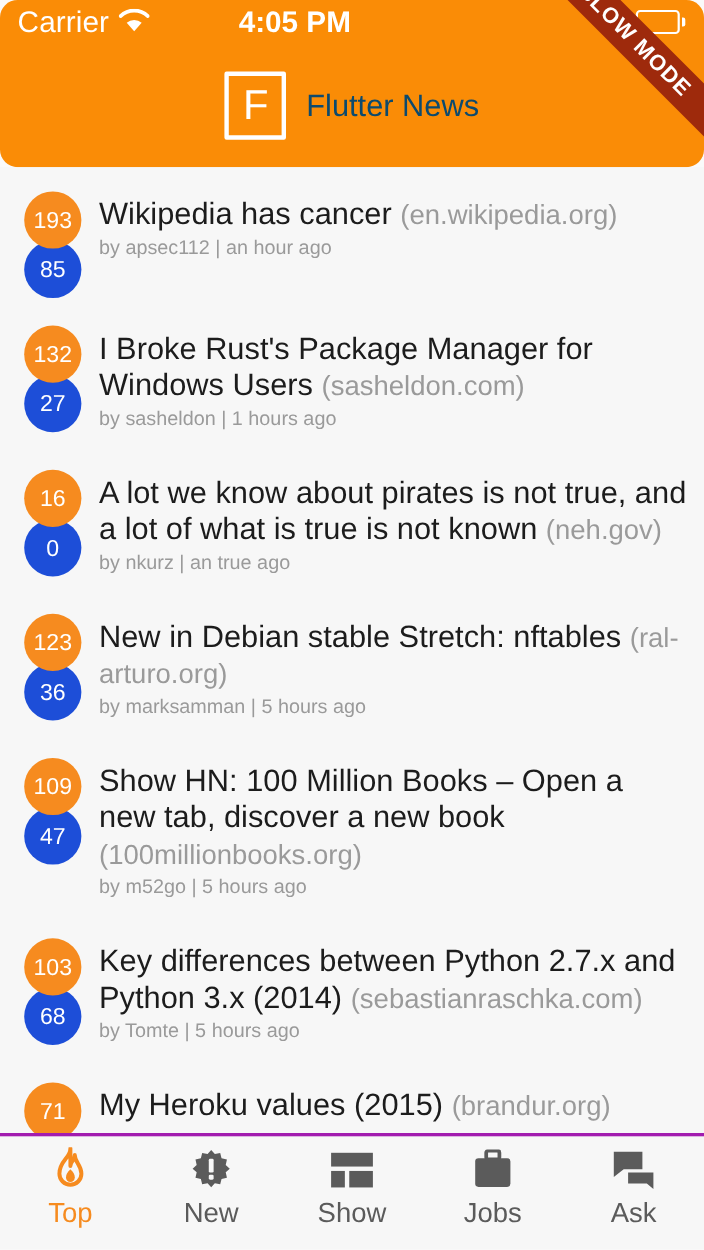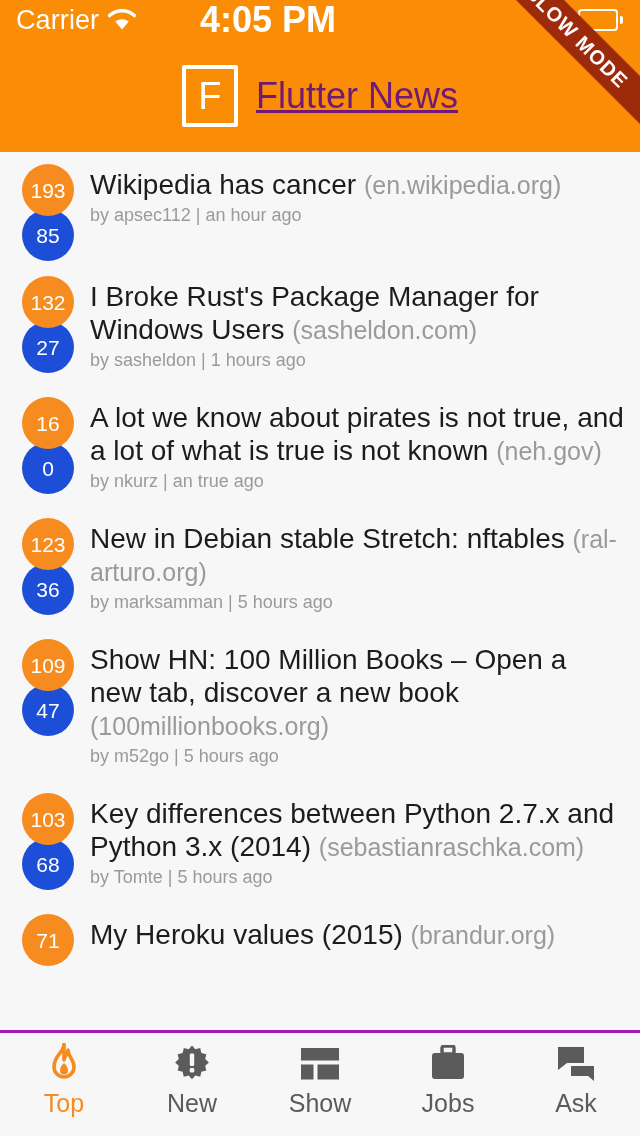--- a/index.html
+++ b/index.html
@@ -23,20 +23,21 @@
   }
 
   
   .header {
     position: absolute;
     top: 0; left: 0;
     width: 640px;
     height: 152px;
     background: #FA8C06;
     overflow: hidden;
+    border-radius: 16px;
   }
   .status-bar {
     position: absolute;
     top: 0; left: 0;
     width: 640px;
     height: 40px;
     color: #ffffff;
   }
   .status-left {
     position: absolute;
@@ -56,21 +57,21 @@
   .wifi-icon {
     display: block;
     margin-top: 2px;
   }
   .status-time {
     position: absolute;
     left: 0;
     top: 2px;
     width: 536px;
     text-align: center;
-    font-size: 36px;
+    font-size: 27px;
     font-weight: bold;
     line-height: 36px;
     color: #ffffff;
   }
   .battery {
     position: absolute;
     right: 16px;
     top: 9px;
     width: 46px;
     height: 22px;
@@ -133,41 +134,40 @@
     border: 4px solid #ffffff;
     border-radius: 2px;
     display: flex;
     align-items: center;
     justify-content: center;
     color: #ffffff;
     font-size: 38px;
     line-height: 1;
   }
   .appbar-title {
-    color: #701a75;
-    font-size: 36px;
+    color: #0c4a6e;
+    font-size: 28px;
     line-height: 1;
     letter-spacing: 0px;
-    text-decoration: underline;
   }
 
   
   .list {
     position: absolute;
     top: 152px;
     left: 0;
     width: 640px;
     height: 878px;
     background: #f7f7f7;
     overflow: hidden;
   }
   .story {
     position: relative;
     display: flex;
-    padding: 4px 16px 14px 16px;
+    padding: 14px 16px 14px 16px;
     box-sizing: border-box;
   }
   .badges {
     position: relative;
     width: 64px;
     flex: 0 0 64px;
     height: 94px;
   }
   .badge {
     position: absolute;

